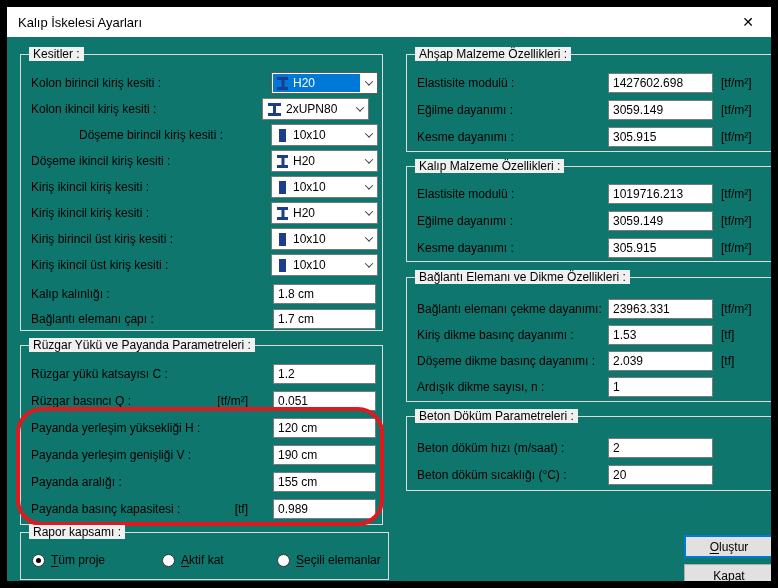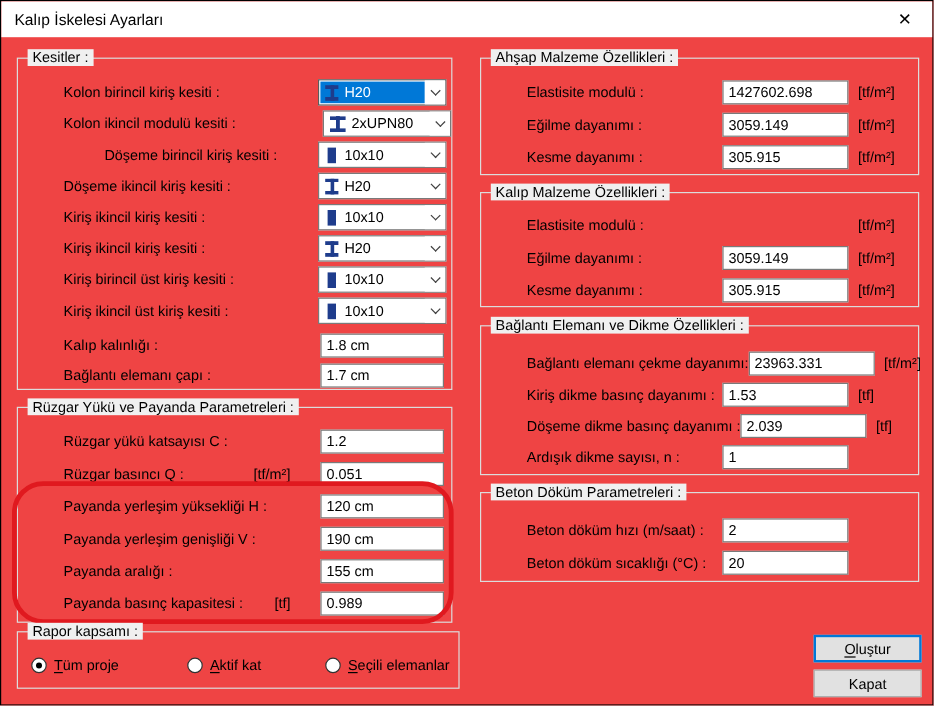--- a/index.html
+++ b/index.html
@@ -1,29 +1,29 @@
 <!DOCTYPE html>
 <html><head>
 <meta charset="utf-8">
 <style>
   html,body{margin:0;padding:0;background:#d8d8d8;}
   *{box-sizing:border-box;}
   .dialog{
     position:relative;width:778px;height:588px;
-    background:#ef4444;border:1px solid #000000;
+    background:#0f766e;border:7px solid #000000;
     font-family:"Liberation Sans","DejaVu Sans",sans-serif;
     font-size:12px;color:#000;overflow:hidden;
   }
   .titlebar{position:absolute;left:0;top:0;right:0;height:30px;background:#fff;display:flex;align-items:center;}
   .title{padding-left:11px;font-size:13px;}
   .close-btn{position:absolute;right:0;top:0;width:46px;height:30px;display:flex;align-items:center;justify-content:center;font-size:14px;cursor:default;}
   .group{position:absolute;border:1px solid #dcdcdc;}
   .group-label{position:absolute;top:-8px;left:8px;background:#f0f0f0;padding:0 4px;white-space:nowrap;}
   .row{display:flex;align-items:center;padding:0 0 0 10px;}
-  .row .lbl{flex:1;white-space:nowrap;margin-left:28px;}
+  .row .lbl{flex:1;white-space:nowrap;}
   .unit-mid{width:60px;text-align:right;margin-right:25px;white-space:nowrap;}
   .unit-right{margin-left:8px;white-space:nowrap;}
   .txt{width:103px;height:20px;border:1px solid #7a7a7a;background:#fff;font-family:inherit;font-size:12px;padding:0 4px;color:#000;flex:none;}
   .txt-r{width:105px;}
   
   .combo{width:107px;height:22px;border:1px solid #7a7a7a;background:#fff;display:flex;align-items:center;flex:none;position:relative;}
   .combo-inner{flex:1;height:calc(100% - 2px);margin:1px 0 1px 1px;display:flex;align-items:center;}
   .combo.selected{border-color:#5c5c5c;}
   .combo.selected .combo-inner{background:#0078d7;color:#fff;}
   .combo-val{white-space:nowrap;}
@@ -68,22 +68,22 @@
         <span class="combo-inner">
             <span class="cicon" data-icon="ibeam"></span>
             <span class="combo-val">H20</span>
           </span>
         <span class="chev-box">
             <i class="chev"></i>
           </span>
       </div>
     </div>
     <div class="row" style="height:26px;">
-      <span class="lbl">Kolon ikincil modulü kesiti :</span>
-      <div class="combo" style="margin-right:0;">
+      <span class="lbl">Kolon ikincil kiriş kesiti :</span>
+      <div class="combo" style="margin-right:13px;">
         <span class="combo-inner">
             <span class="cicon" data-icon="channel"></span>
             <span class="combo-val">2xUPN80</span>
           </span>
         <span class="chev-box">
             <i class="chev"></i>
           </span>
       </div>
     </div>
     <div class="row" style="height:26px;text-align:center;">
@@ -237,20 +237,21 @@
       <span class="lbl">Kesme dayanımı :</span>
       <input class="txt txt-r" value="305.915" style="">
       <span class="unit-right" style="width:50px;">[tf/m²]</span>
     </div>
   </div>
 
   <div class="group" style="left:399px;top:159px;width:366px;height:96px;padding-top:13px;">
     <span class="group-label">Kalıp Malzeme Özellikleri :</span>
     <div class="row" style="height:27px;">
       <span class="lbl">Elastisite modulü :</span>
+      <input class="txt txt-r" value="1019716.213" style="">
       <span class="unit-right" style="width:50px;">[tf/m²]</span>
     </div>
     <div class="row" style="height:27px;">
       <span class="lbl">Eğilme dayanımı :</span>
       <input class="txt txt-r" value="3059.149" style="">
       <span class="unit-right" style="width:50px;">[tf/m²]</span>
     </div>
     <div class="row" style="height:27px;">
       <span class="lbl">Kesme dayanımı :</span>
       <input class="txt txt-r" value="305.915" style="">

